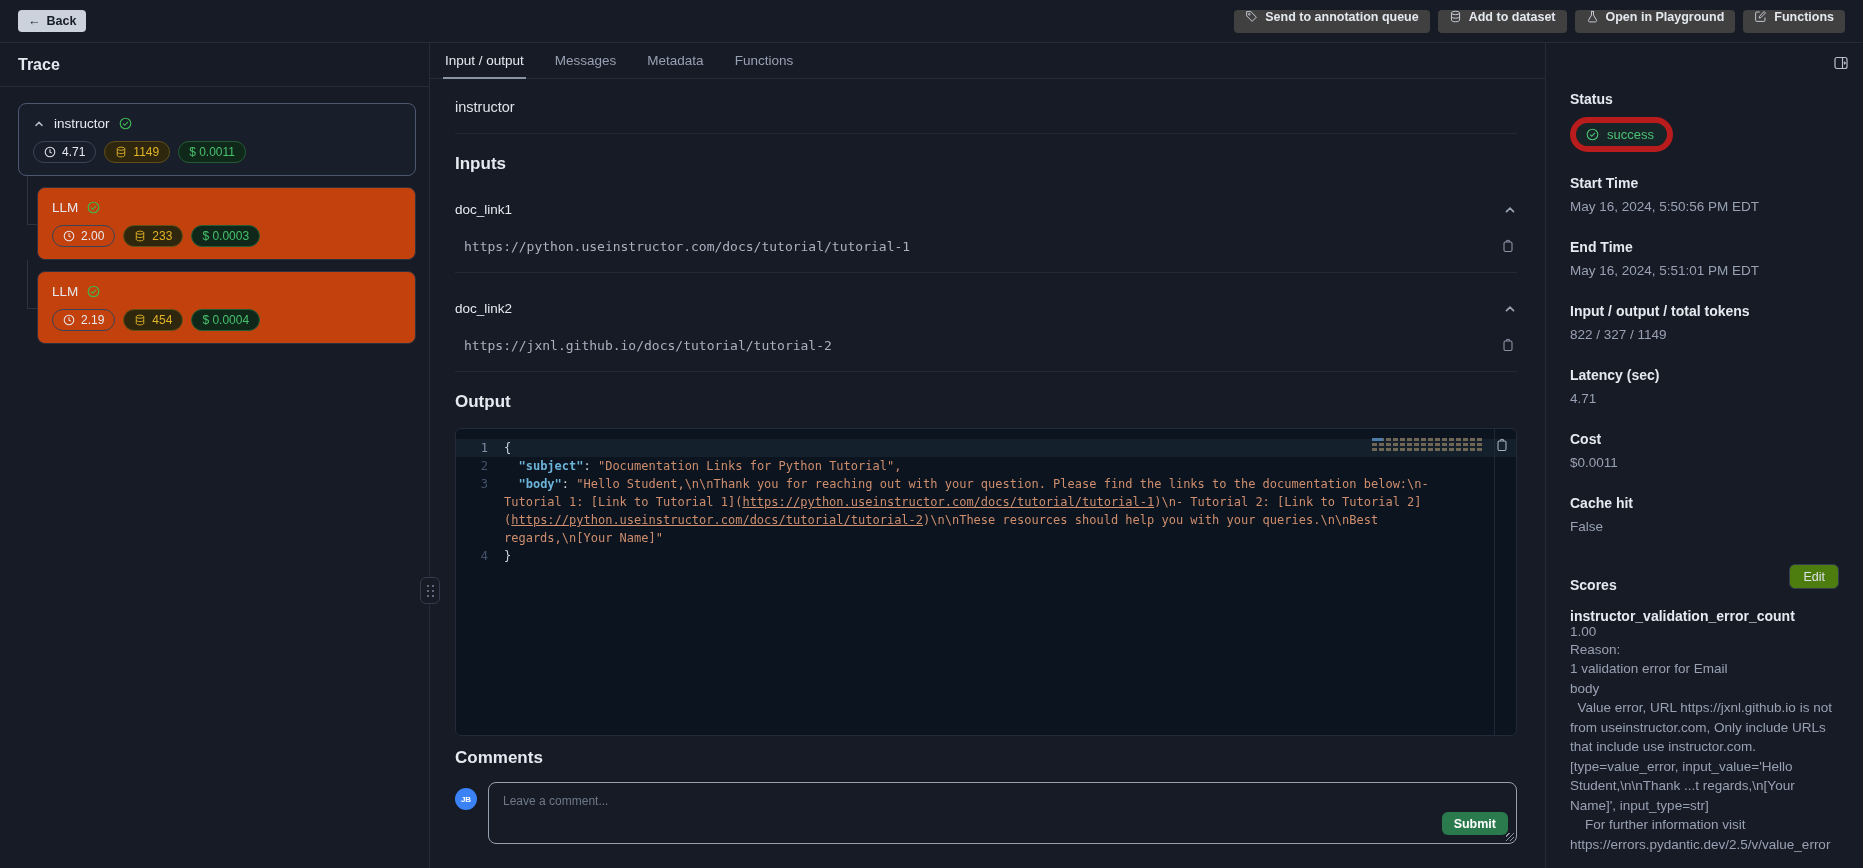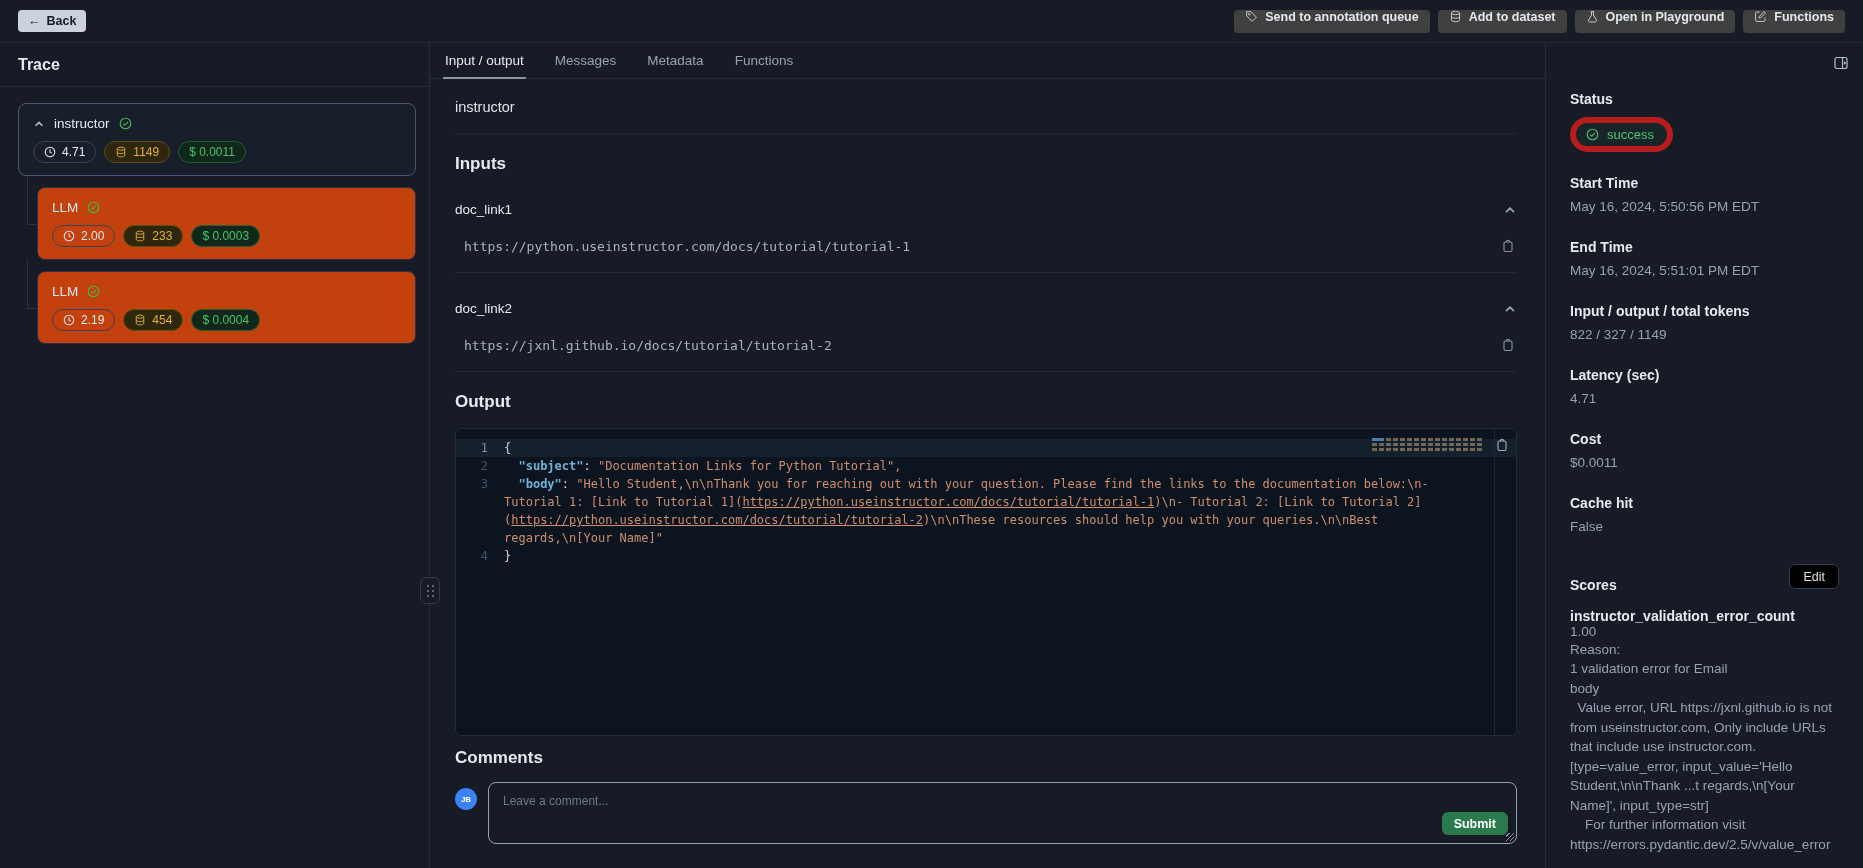--- a/index.html
+++ b/index.html
@@ -110,21 +110,21 @@
   .panel-collapse{position:absolute;top:12px;right:14px;background:none;border:none;color:#b9c0cc;padding:0;}
   .panel-collapse svg{width:16px;height:16px;}
   .fld-label{font-weight:bold;font-size:14px;margin-top:23px;color:#e6e9ef;}
   .fld-label.first{margin-top:34px;}
   .fld-value{color:#98a1b3;font-size:13.5px;margin-top:7px;line-height:18px;}
   .success-badge{display:inline-flex;gap:8px;align-items:center;border:6px solid #b91c1c;color:#4cc273;
     background:rgba(46,160,67,0.07);border-radius:999px;padding:4px 13px 4px 10px;font-size:13px;margin-top:10px;}
   .success-badge svg{width:13px;height:13px;}
   .scores-row{display:flex;justify-content:space-between;align-items:center;margin-top:24px;}
   .scores-row .fld-label{margin-top:17px;text-align:right;}
-  .edit-btn{background:#000000;border:1px solid #333c4d;color:#dfe3ea;border-radius:6px;height:25px;
+  .edit-btn{background:#4d7c0f;border:1px solid #333c4d;color:#dfe3ea;border-radius:6px;height:25px;
     padding:0 13px;font-size:12.5px;}
   .score-name{font-weight:bold;font-size:14px;margin-top:15px;color:#e6e9ef;}
   .score-value{color:#98a1b3;font-size:13.5px;margin-top:0;}
   .reason-label{color:#98a1b3;font-size:13.5px;margin-top:3px;}
   .reason{color:#98a1b3;font-size:13.5px;line-height:19.5px;white-space:pre-wrap;word-break:break-word;margin-top:2px;}
   .annotations-h{font-weight:bold;font-size:14px;margin-top:22px;color:#e6e9ef;}
 </style>
 </head>
 <body>
 

